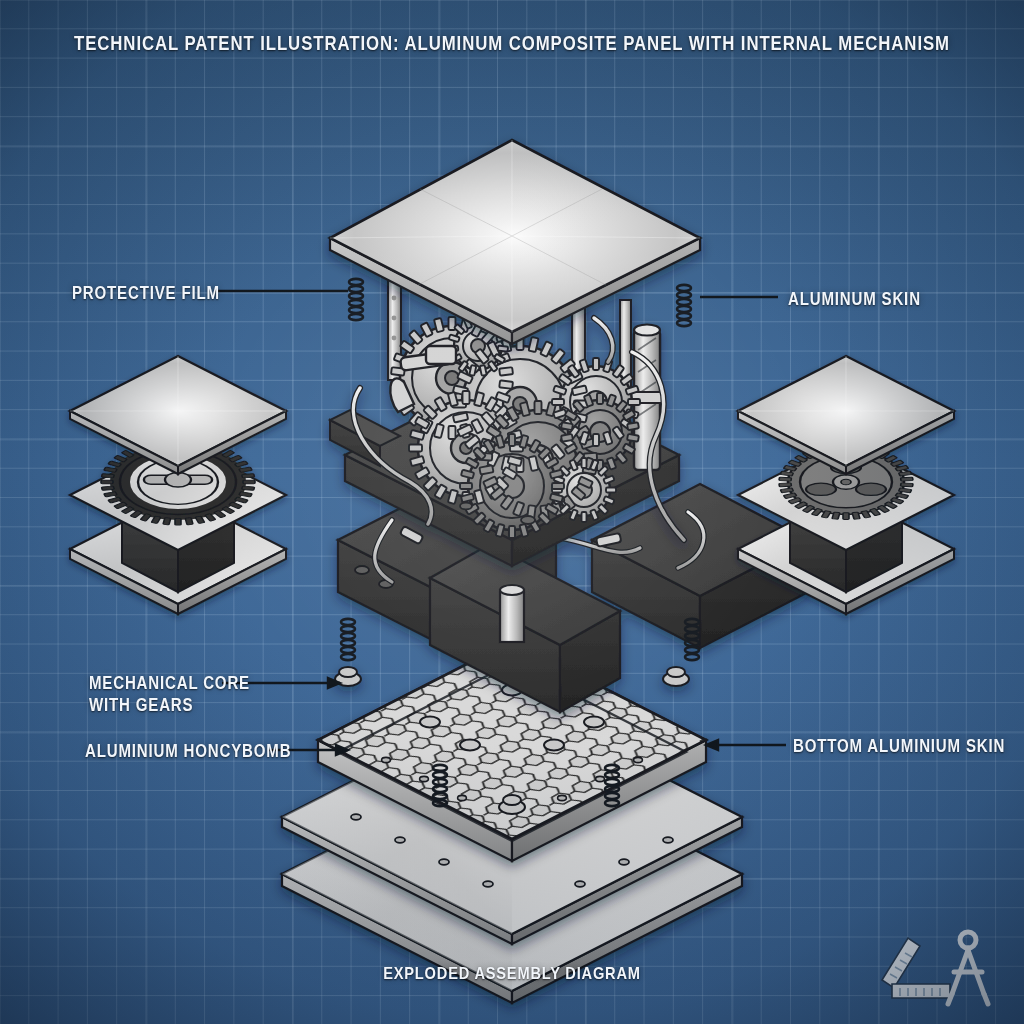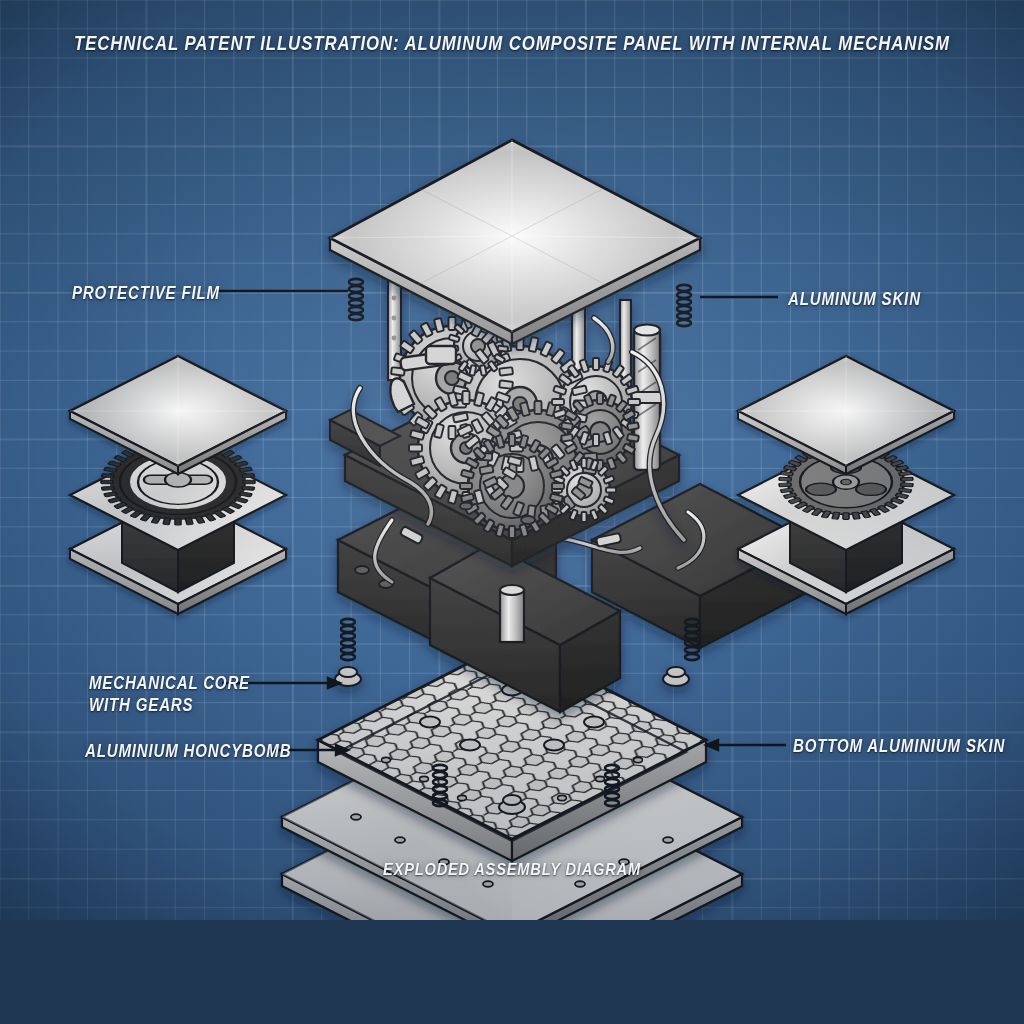--- a/index.html
+++ b/index.html
@@ -1,21 +1,21 @@
 <!DOCTYPE html>
 <html><head>
 <meta charset="utf-8">
 <title>Technical Patent Illustration</title>
 <style>
   html,body{margin:0;padding:0;background:#1e3652;}
   body{width:1024px;height:1024px;overflow:hidden;
        font-family:"Liberation Sans",sans-serif;}
 
-  #stage{position:relative;width:1024px;height:920px;overflow:hidden;
-         background:#3b82f6;font-style:italic;}
+  #stage{position:relative;width:1024px;height:1024px;overflow:hidden;
+         background:#3b82f6;}
 
   
   .bg-base{position:absolute;inset:0;
     background:
       linear-gradient(180deg,#33587f 0%,#3d6898 45%,#3a6291 100%);}
   .bg-grid{position:absolute;inset:0;
     background-image:
       linear-gradient(to right, rgba(190,215,240,.22) 1.2px, transparent 1.2px),
       linear-gradient(to bottom, rgba(190,215,240,.22) 1.2px, transparent 1.2px);
     background-size:29.3px 29.3px;background-position:-1px -1px;}

